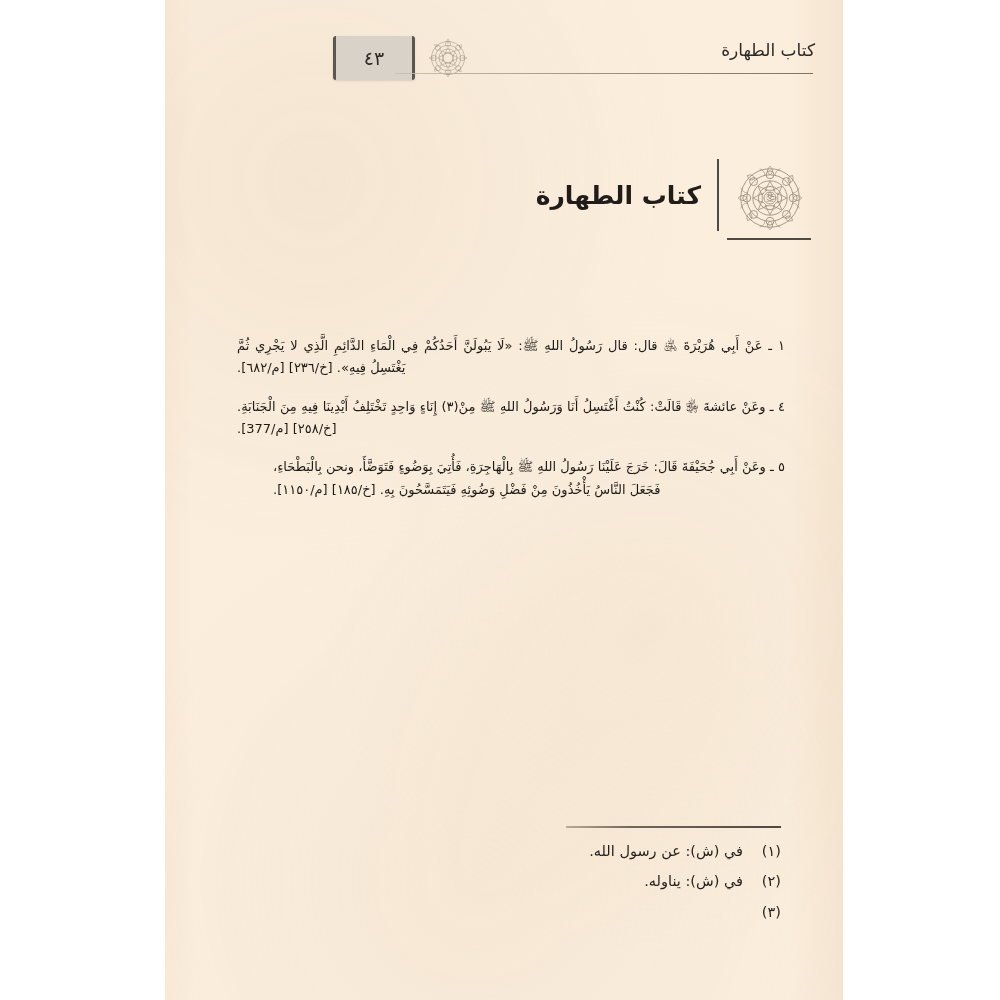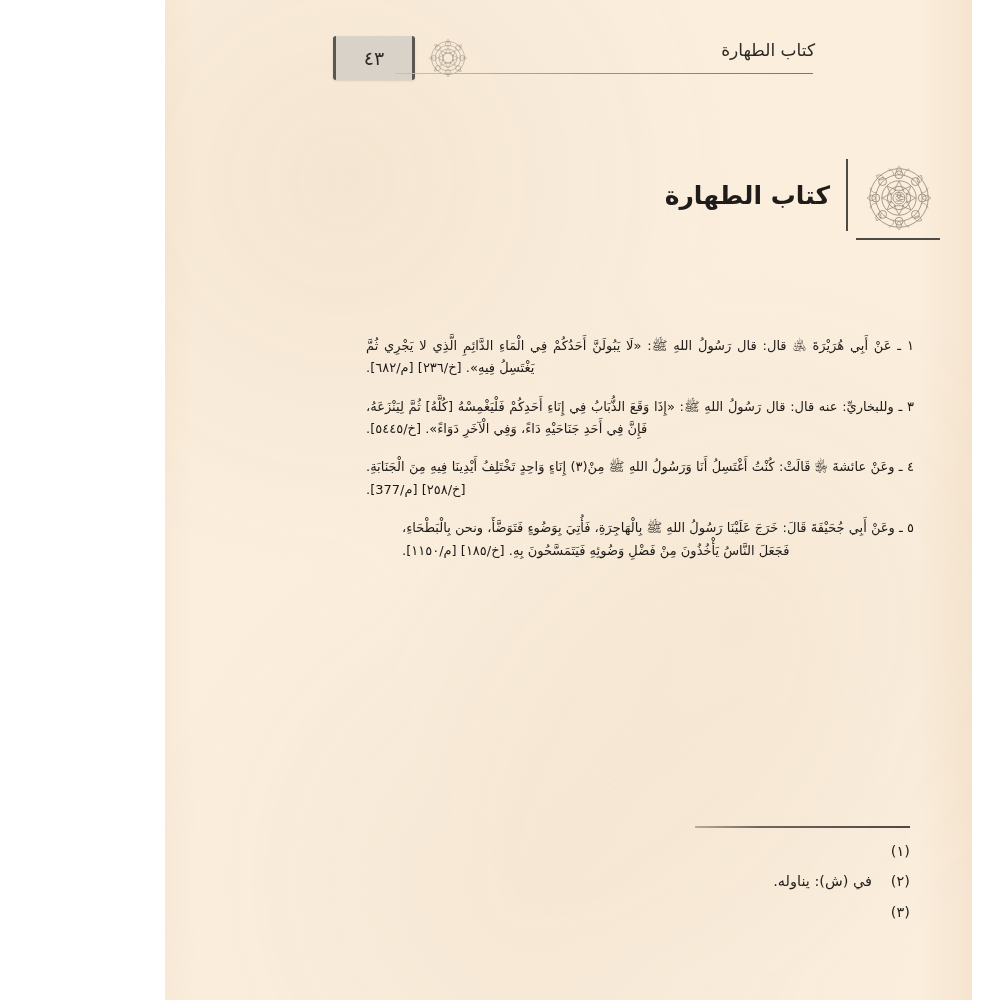--- a/index.html
+++ b/index.html
@@ -18,21 +18,21 @@
     height: 1000px;
     background: #ffffff;
     font-family: "DejaVu Sans", "Liberation Sans", sans-serif;
   }
 
   
   .page-sheet {
     position: absolute;
     left: 165px;
     top: 0px;
-    width: 807px;
+    width: 678px;
     height: 1000px;
     background: #fbeedd;
     background-image:
       linear-gradient(to left, rgba(240,220,196,0.55) 0px, rgba(252,240,223,0) 55px),
       linear-gradient(to right, rgba(247,231,210,0.65) 0px, rgba(252,240,223,0) 30px);
     box-sizing: border-box;
     direction: rtl;
   }
 
   
@@ -339,30 +339,30 @@
 
       <div class="book-title-rule-v"></div>
       <div class="book-title-rule-h"></div>
 
       <div class="book-title-text">كتاب الطهارة</div>
     </div>
 
 
     <div class="body-column">
       <p class="hadith">١ ـ عَنْ أَبِي هُرَيْرَةَ ﵁ قال: قال رَسُولُ اللهِ ﷺ: «لَا يَبُولَنَّ أَحَدُكُمْ فِي الْمَاءِ الدَّائِمِ الَّذِي لا يَجْرِي ثُمَّ يَغْتَسِلُ فِيهِ». [خ/٢٣٦] [م/٦٨٢].</p>
-      <p class="hadith">٣ ـ وللبخاريِّ: عنه قال: قال رَسُولُ اللهِ ﷺ: «إِذَا وَقَعَ الذُّبَابُ فِي إِنَاءِ أَحَدِكُمْ فَلْيَغْمِسْهُ [كُلَّهُ] ثُمَّ لِيَنْزَعَهُ، فَإِنَّ فِي أَحَدِ جَنَاحَيْهِ دَاءً، وَفِي الْآخَرِ دَوَاءً». [خ/٥٤٤٥].</p>
       <p class="hadith">٤ ـ وعَنْ عائشةَ ﵂ قَالَتْ: كُنْتُ أَغْتَسِلُ أَنَا وَرَسُولُ اللهِ ﷺ مِنْ(٣) إِنَاءٍ وَاحِدٍ تَخْتَلِفُ أَيْدِينَا فِيهِ مِنَ الْجَنَابَةِ. [خ/٢٥٨] [م/377].</p>
       <p class="hadith">٥ ـ وعَنْ أَبِي جُحَيْفَةَ قَالَ: خَرَجَ عَلَيْنَا رَسُولُ اللهِ ﷺ بِالْهَاجِرَةِ، فَأُتِيَ بِوَضُوءٍ فَتَوَضَّأَ، ونحن بِالْبَطْحَاءِ، فَجَعَلَ النَّاسُ يَأْخُذُونَ مِنْ فَضْلِ وَضُوئِهِ فَيَتَمَسَّحُونَ بِهِ. [خ/١٨٥] [م/١١٥٠].</p>
     </div>
 
     <div class="footnote-rule"></div>
 
     <div class="footnotes">
       <div class="footnote-row">
         <span class="footnote-marker">(١)</span>
+        <span class="footnote-text">في (ش): عن رسول الله.</span>
       </div>
       <div class="footnote-row">
         <span class="footnote-marker">(٢)</span>
         <span class="footnote-text">في (ش): يناوله.</span>
       </div>
       <div class="footnote-row">
         <span class="footnote-marker">(٣)</span>
       </div>
     </div>
 

